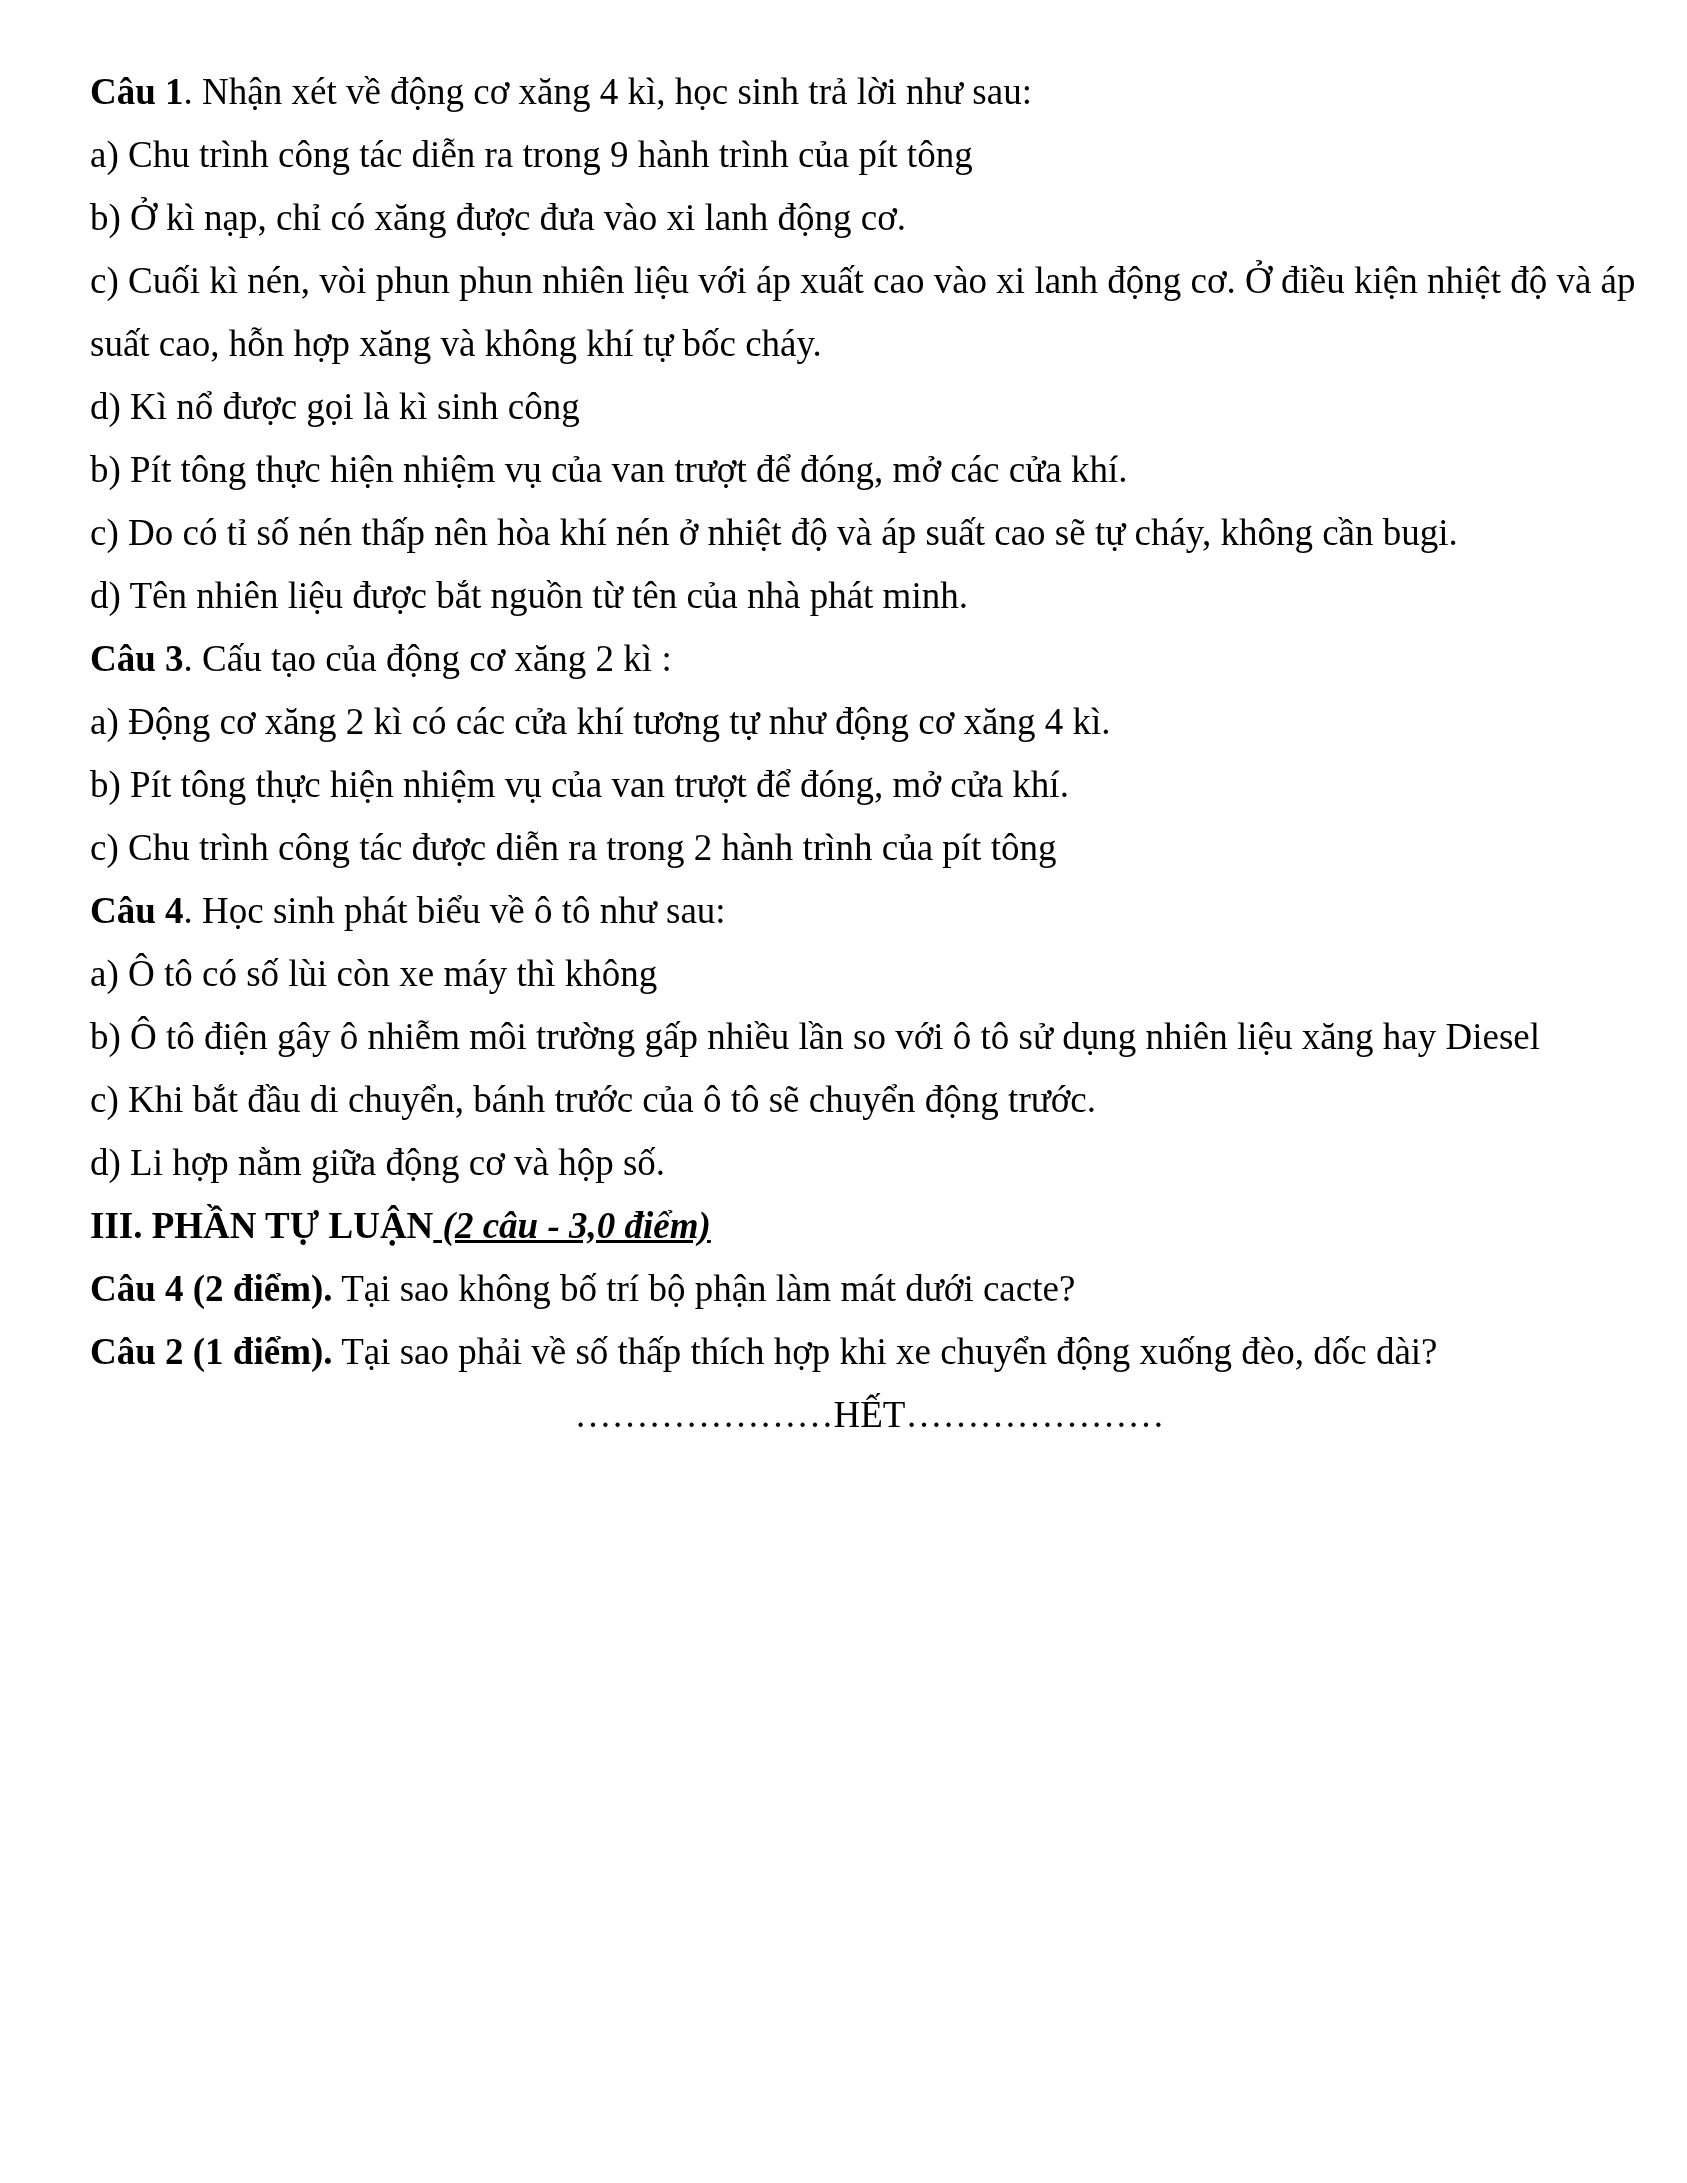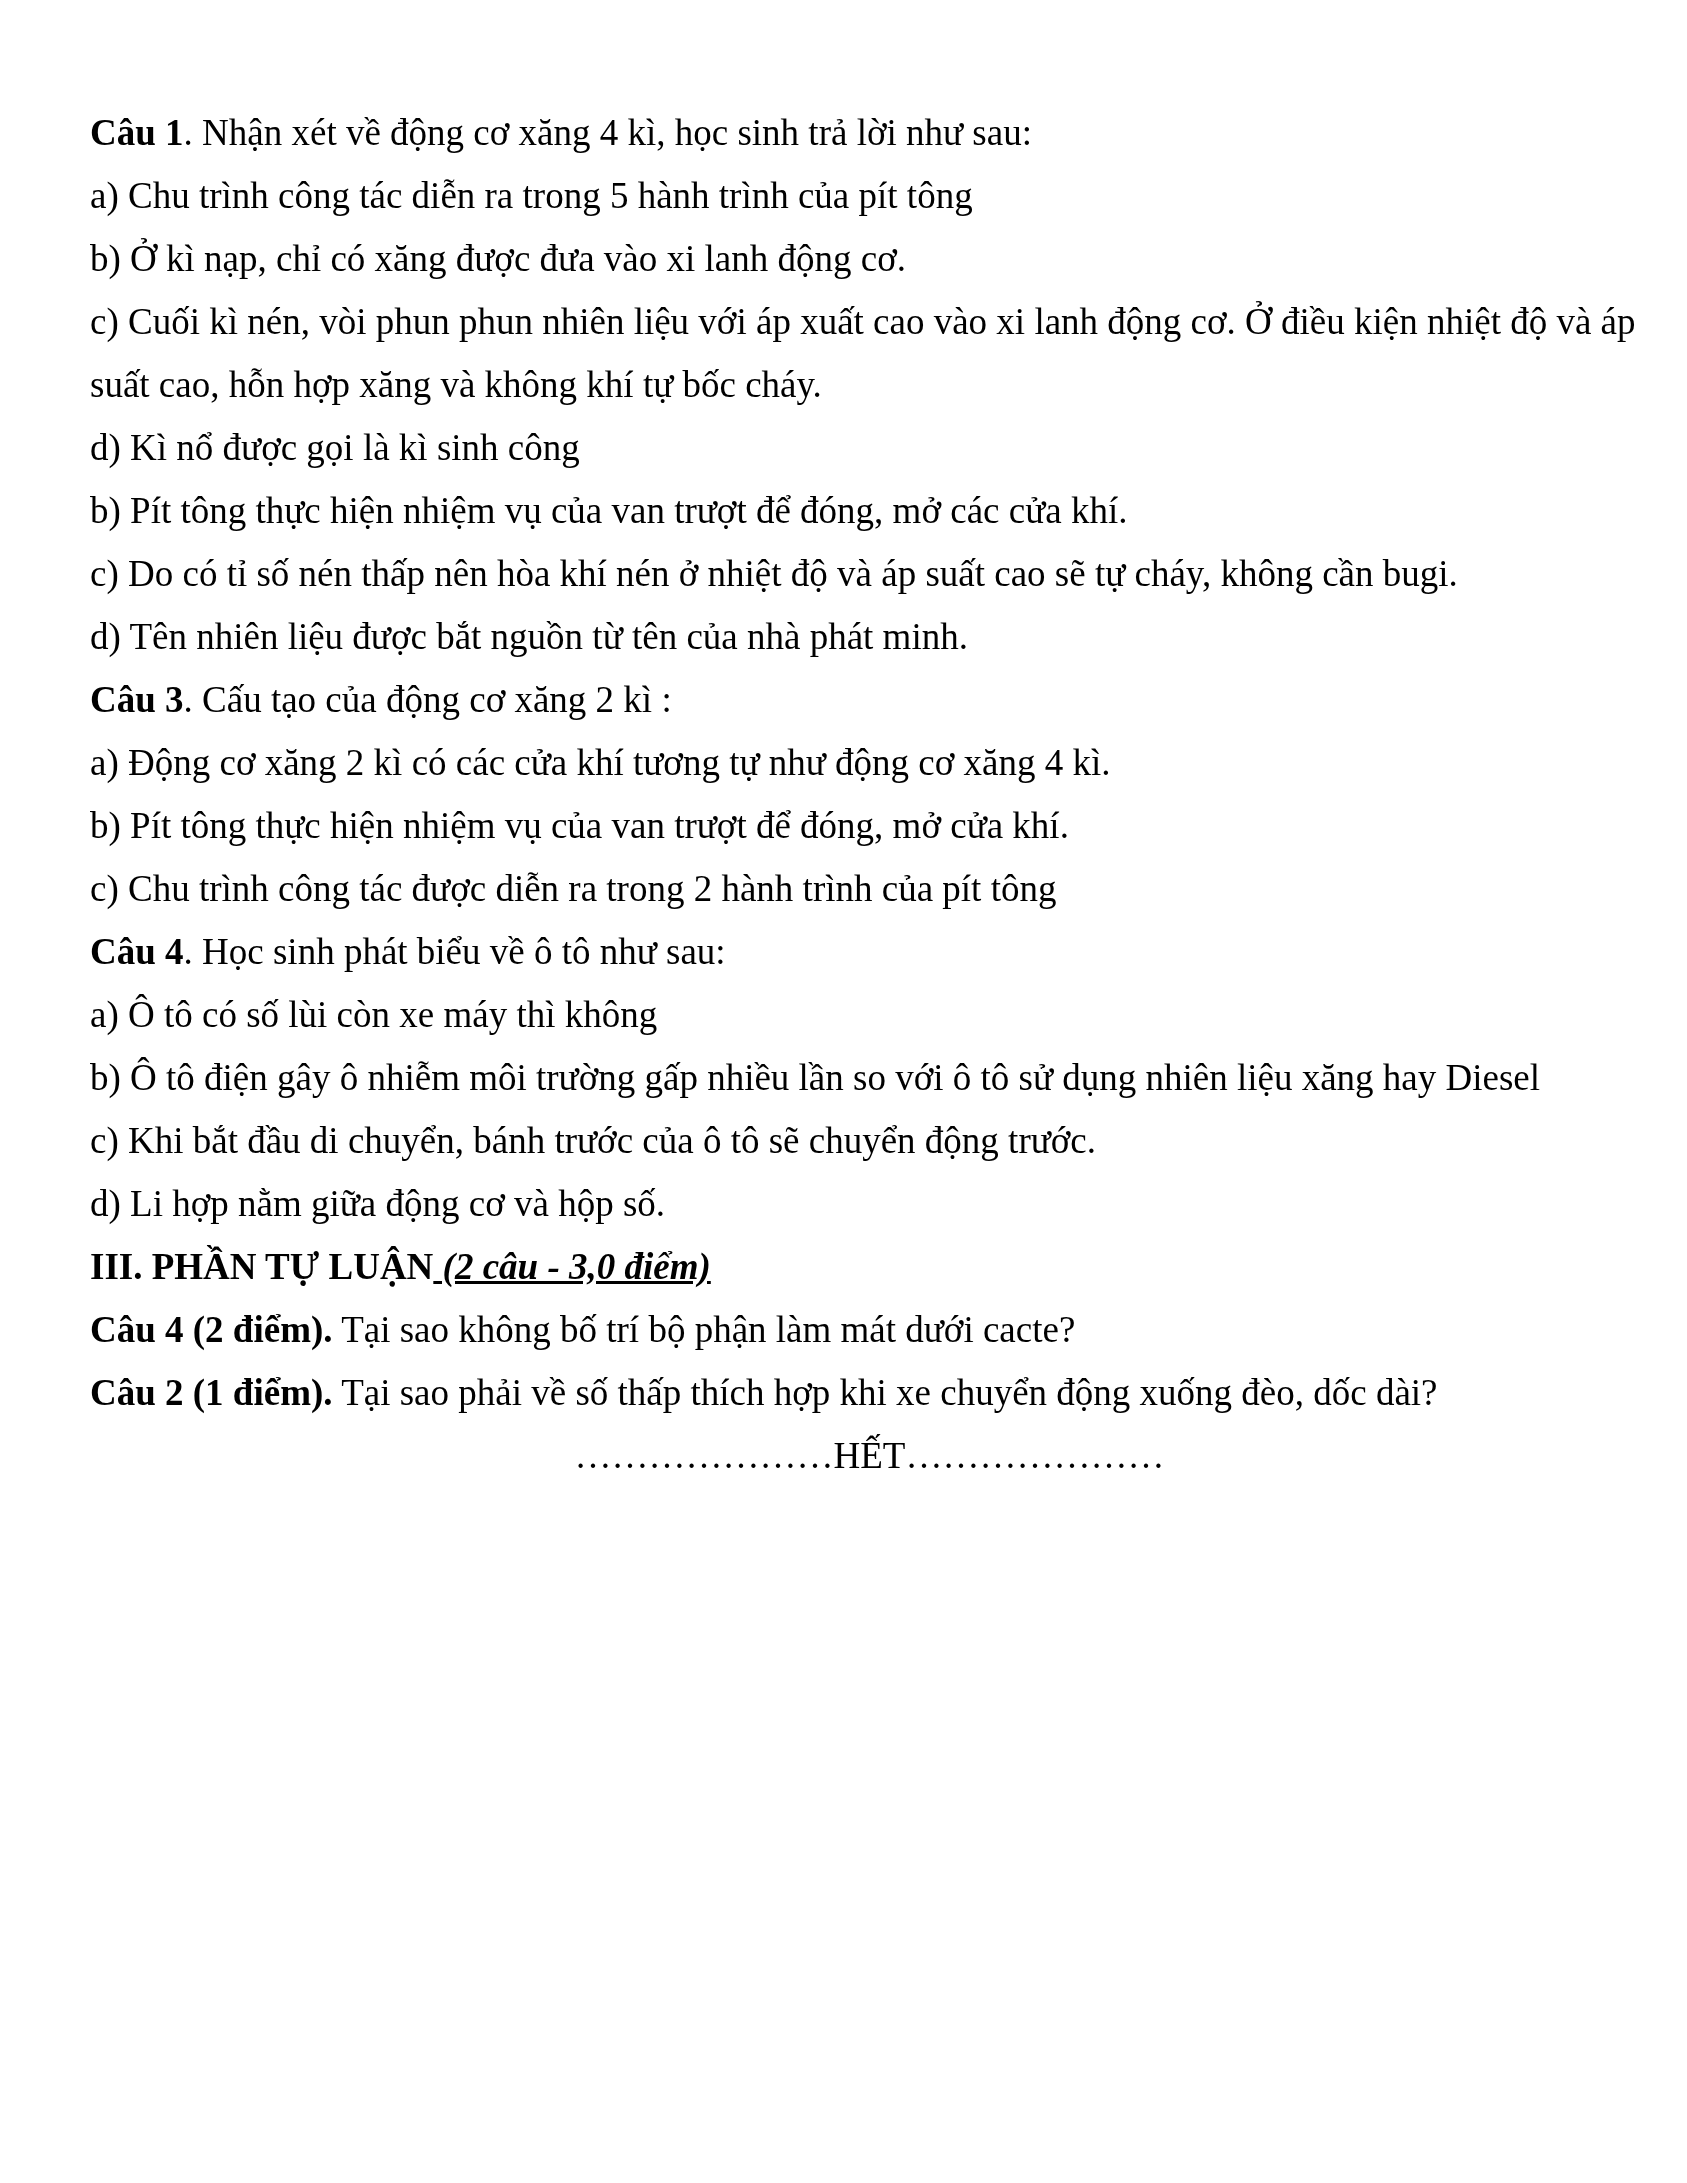--- a/index.html
+++ b/index.html
@@ -14,21 +14,21 @@
   }
   .page {
     box-sizing: border-box;
     width: 1687px;
     height: 2183px;
     background: #ffffff;
     color: #000000;
     font-family: "Liberation Serif", "DejaVu Serif", serif;
     font-size: 37px;
     line-height: 63px;
-    padding: 101px 38px 0 90px;
+    padding: 60px 38px 0 90px;
     text-align: left;
   }
   .line {
     margin: 0;
     padding: 0;
   }
   .lbl {
     font-weight: bold;
   }
   .it {
@@ -38,21 +38,21 @@
   .footer {
     text-align: center;
   }
 </style>
 </head>
 <body>
 
 <div class="page">
 
   <p class="line"><b class="lbl">Câu 1</b><span>. Nhận xét về động cơ xăng 4 kì, học sinh trả lời như sau:</span></p>
-  <p class="line">a) Chu trình công tác diễn ra trong 5 hành trình của pít tông</p>
+  <p class="line">a) Chu trình công tác diễn ra trong 9 hành trình của pít tông</p>
   <p class="line">b) Ở kì nạp, chỉ có xăng được đưa vào xi lanh động cơ.</p>
   <p class="line">c) Cuối kì nén, vòi phun phun nhiên liệu với áp xuất cao vào xi lanh động cơ. Ở điều kiện nhiệt độ và áp suất cao, hỗn hợp xăng và không khí tự bốc cháy.</p>
   <p class="line">d) Kì nổ được gọi là kì sinh công</p>
 
   <p class="line">b) Pít tông thực hiện nhiệm vụ của van trượt để đóng, mở các cửa khí.</p>
   <p class="line">c) Do có tỉ số nén thấp nên hòa khí nén ở nhiệt độ và áp suất cao sẽ tự cháy, không cần bugi.</p>
   <p class="line">d) Tên nhiên liệu được bắt nguồn từ tên của nhà phát minh.</p>
 
   <p class="line"><b class="lbl">Câu 3</b><span>. Cấu tạo của động cơ xăng 2 kì :</span></p>
   <p class="line">a) Động cơ xăng 2 kì có các cửa khí tương tự như động cơ xăng 4 kì.</p>

